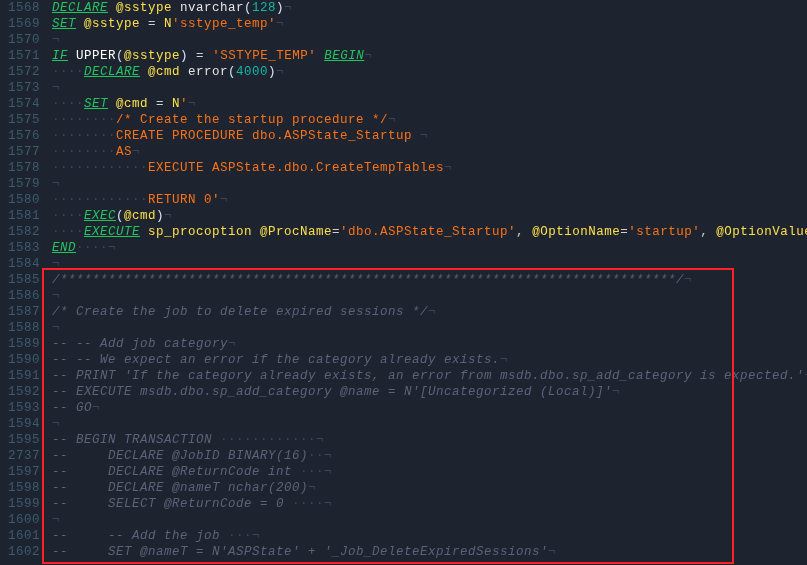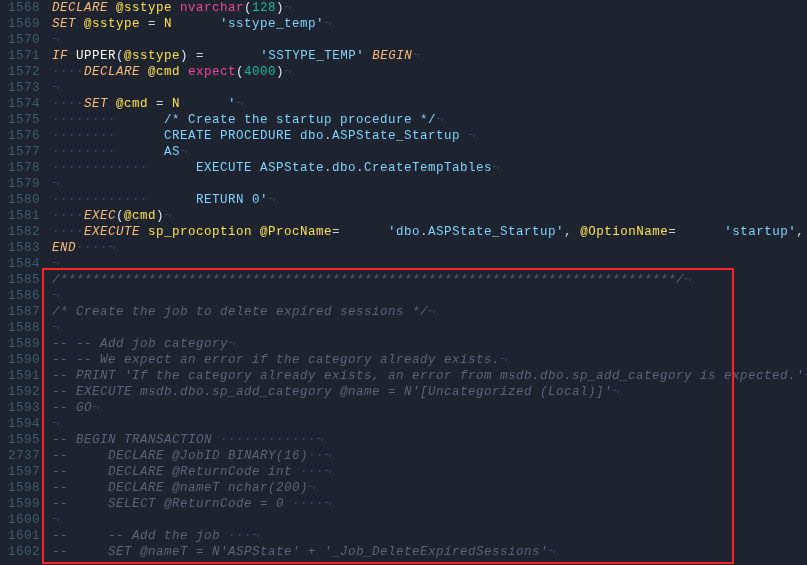--- a/index.html
+++ b/index.html
@@ -34,26 +34,26 @@
     flex: 1;
     padding-left: 6px;
     position: relative;
   }
   .line {
     height: 16px;
     line-height: 16px;
     white-space: pre;
     color: #c8d0d8;
   }
-  .kw { color: #fdba74; font-style: italic; }
+  .kw { color: #22c55e; font-style: italic; text-decoration: underline; }
   .kw2 { color: #ffffff; }
   .var { color: #fde047; }
-  .type { color: #ec4899; }
+  .type { color: #e5e5e5; }
   .num { color: #14b8a6; }
-  .str { color: #7dd3fc; padding-left: 48px; }
+  .str { color: #f97316; }
   .op { color: #d0d0d0; }
   .paren { color: #d6e6f2; }
   .ws { color: #3a4556; }
   .nl { color: #3a4556; }
   .cmt { color: #5a6478; font-style: italic; }
   .redbox {
     position: absolute;
     border: 2px solid #ff2222;
     pointer-events: none;
   }
@@ -98,21 +98,21 @@
       <div class="ln">1600</div>
       <div class="ln">1601</div>
       <div class="ln">1602</div>
     </div>
   <div class="code" id="code">
 
   <div class="line"><span class="kw">DECLARE</span><span class="var"> @sstype </span><span class="type">nvarchar</span><span class="paren">(</span><span class="num">128</span><span class="paren">)</span><span class="nl">¬</span></div>
       <div class="line"><span class="kw">SET</span><span class="var"> @sstype </span><span class="op">=</span><span class="var"> N</span><span class="str">'sstype_temp'</span><span class="nl">¬</span></div>
       <div class="line"><span class="nl">¬</span></div>
       <div class="line"><span class="kw">IF</span><span class="var"> </span><span class="kw2">UPPER</span><span class="paren">(</span><span class="var">@sstype</span><span class="paren">)</span><span class="var"> </span><span class="op">=</span><span class="var"> </span><span class="str">'SSTYPE_TEMP'</span><span class="var"> </span><span class="kw">BEGIN</span><span class="nl">¬</span></div>
-      <div class="line"><span class="ws">····</span><span class="kw">DECLARE</span><span class="var"> @cmd </span><span class="type">expect</span><span class="paren">(</span><span class="num">4000</span><span class="paren">)</span><span class="nl">¬</span></div>
+      <div class="line"><span class="ws">····</span><span class="kw">DECLARE</span><span class="var"> @cmd </span><span class="type">error</span><span class="paren">(</span><span class="num">4000</span><span class="paren">)</span><span class="nl">¬</span></div>
       <div class="line"><span class="nl">¬</span></div>
       <div class="line"><span class="ws">····</span><span class="kw">SET</span><span class="var"> @cmd </span><span class="op">=</span><span class="var"> N</span><span class="str">'</span><span class="nl">¬</span></div>
       <div class="line"><span class="ws">········</span><span class="str">/* Create the startup procedure */</span><span class="nl">¬</span></div>
       <div class="line"><span class="ws">········</span><span class="str">CREATE PROCEDURE dbo.ASPState_Startup </span><span class="nl">¬</span></div>
       <div class="line"><span class="ws">········</span><span class="str">AS</span><span class="nl">¬</span></div>
       <div class="line"><span class="ws">············</span><span class="str">EXECUTE ASPState.dbo.CreateTempTables</span><span class="nl">¬</span></div>
       <div class="line"><span class="nl">¬</span></div>
       <div class="line"><span class="ws">············</span><span class="str">RETURN 0'</span><span class="nl">¬</span></div>
       <div class="line"><span class="ws">····</span><span class="kw">EXEC</span><span class="paren">(</span><span class="var">@cmd</span><span class="paren">)</span><span class="nl">¬</span></div>
       <div class="line"><span class="ws">····</span><span class="kw">EXECUTE</span><span class="var"> sp_procoption @ProcName</span><span class="op">=</span><span class="str">'dbo.ASPState_Startup'</span><span class="op">,</span><span class="var"> @OptionName</span><span class="op">=</span><span class="str">'startup'</span><span class="op">,</span><span class="var"> @OptionValue</span></div>

